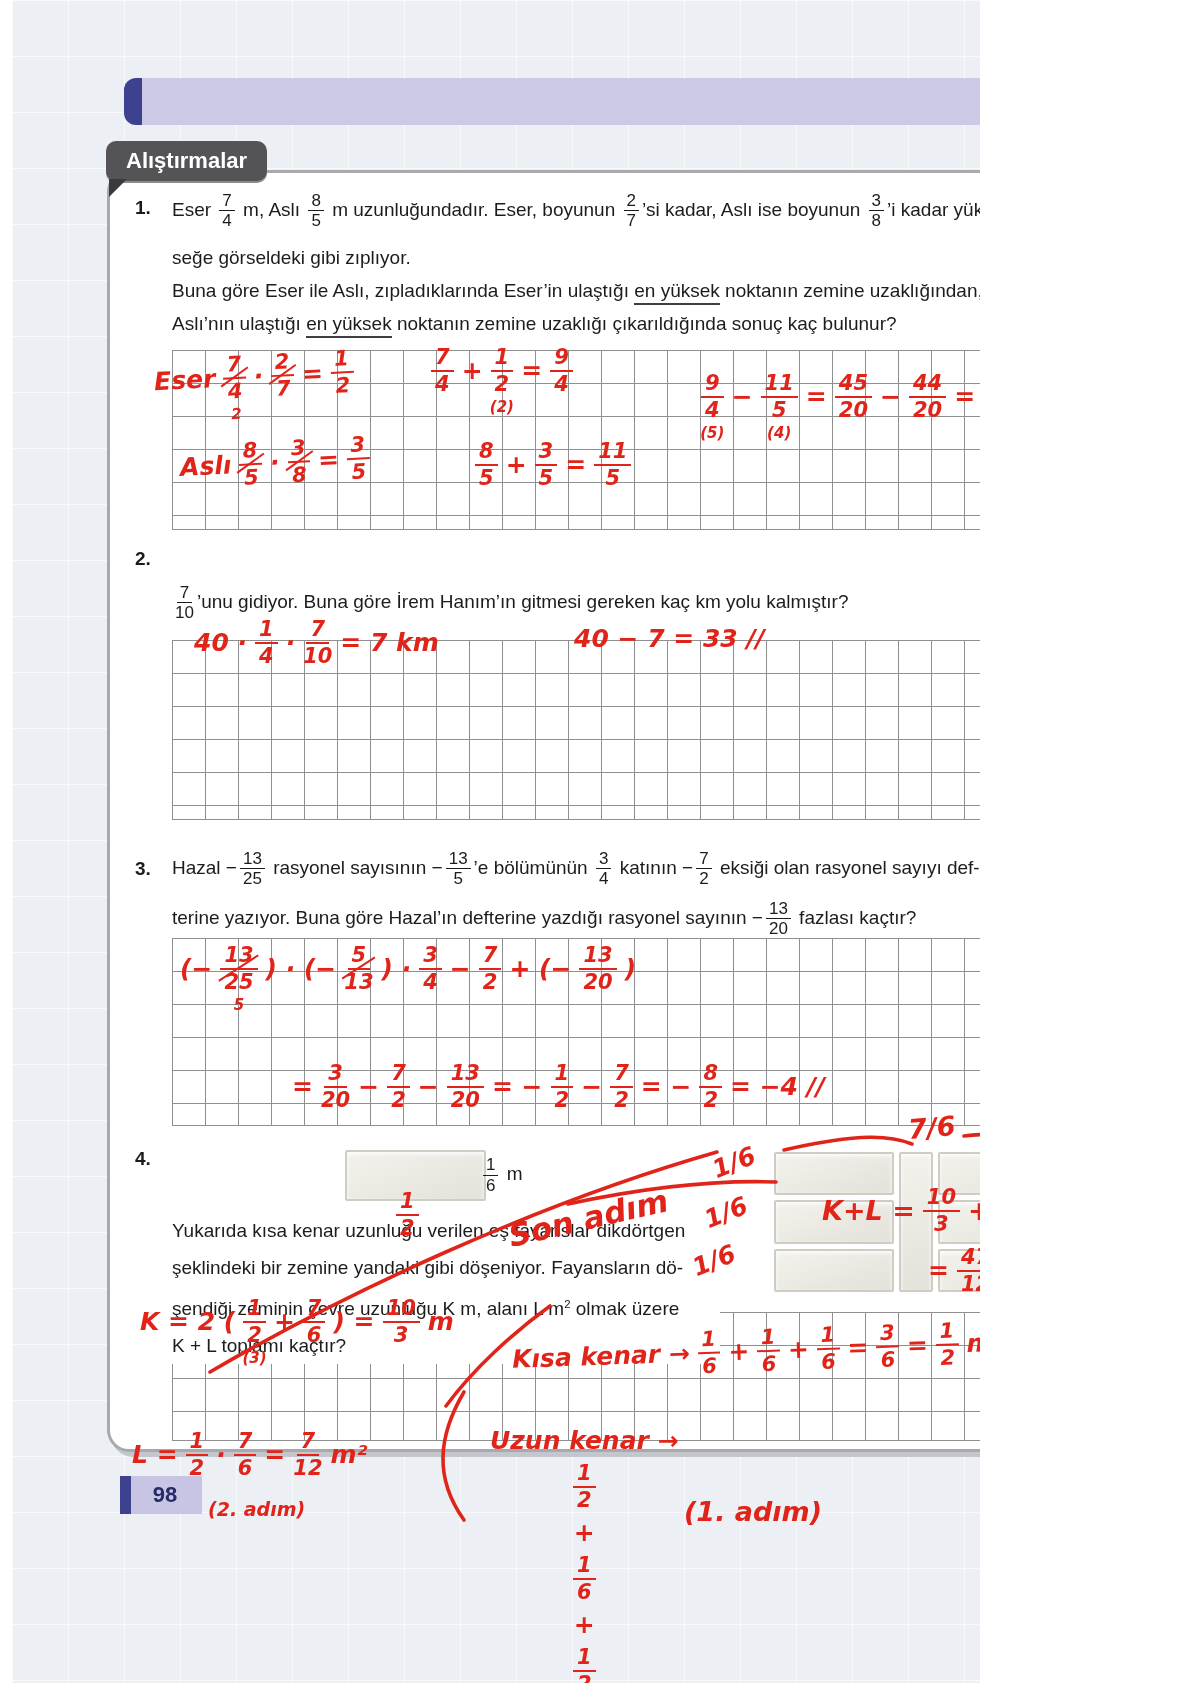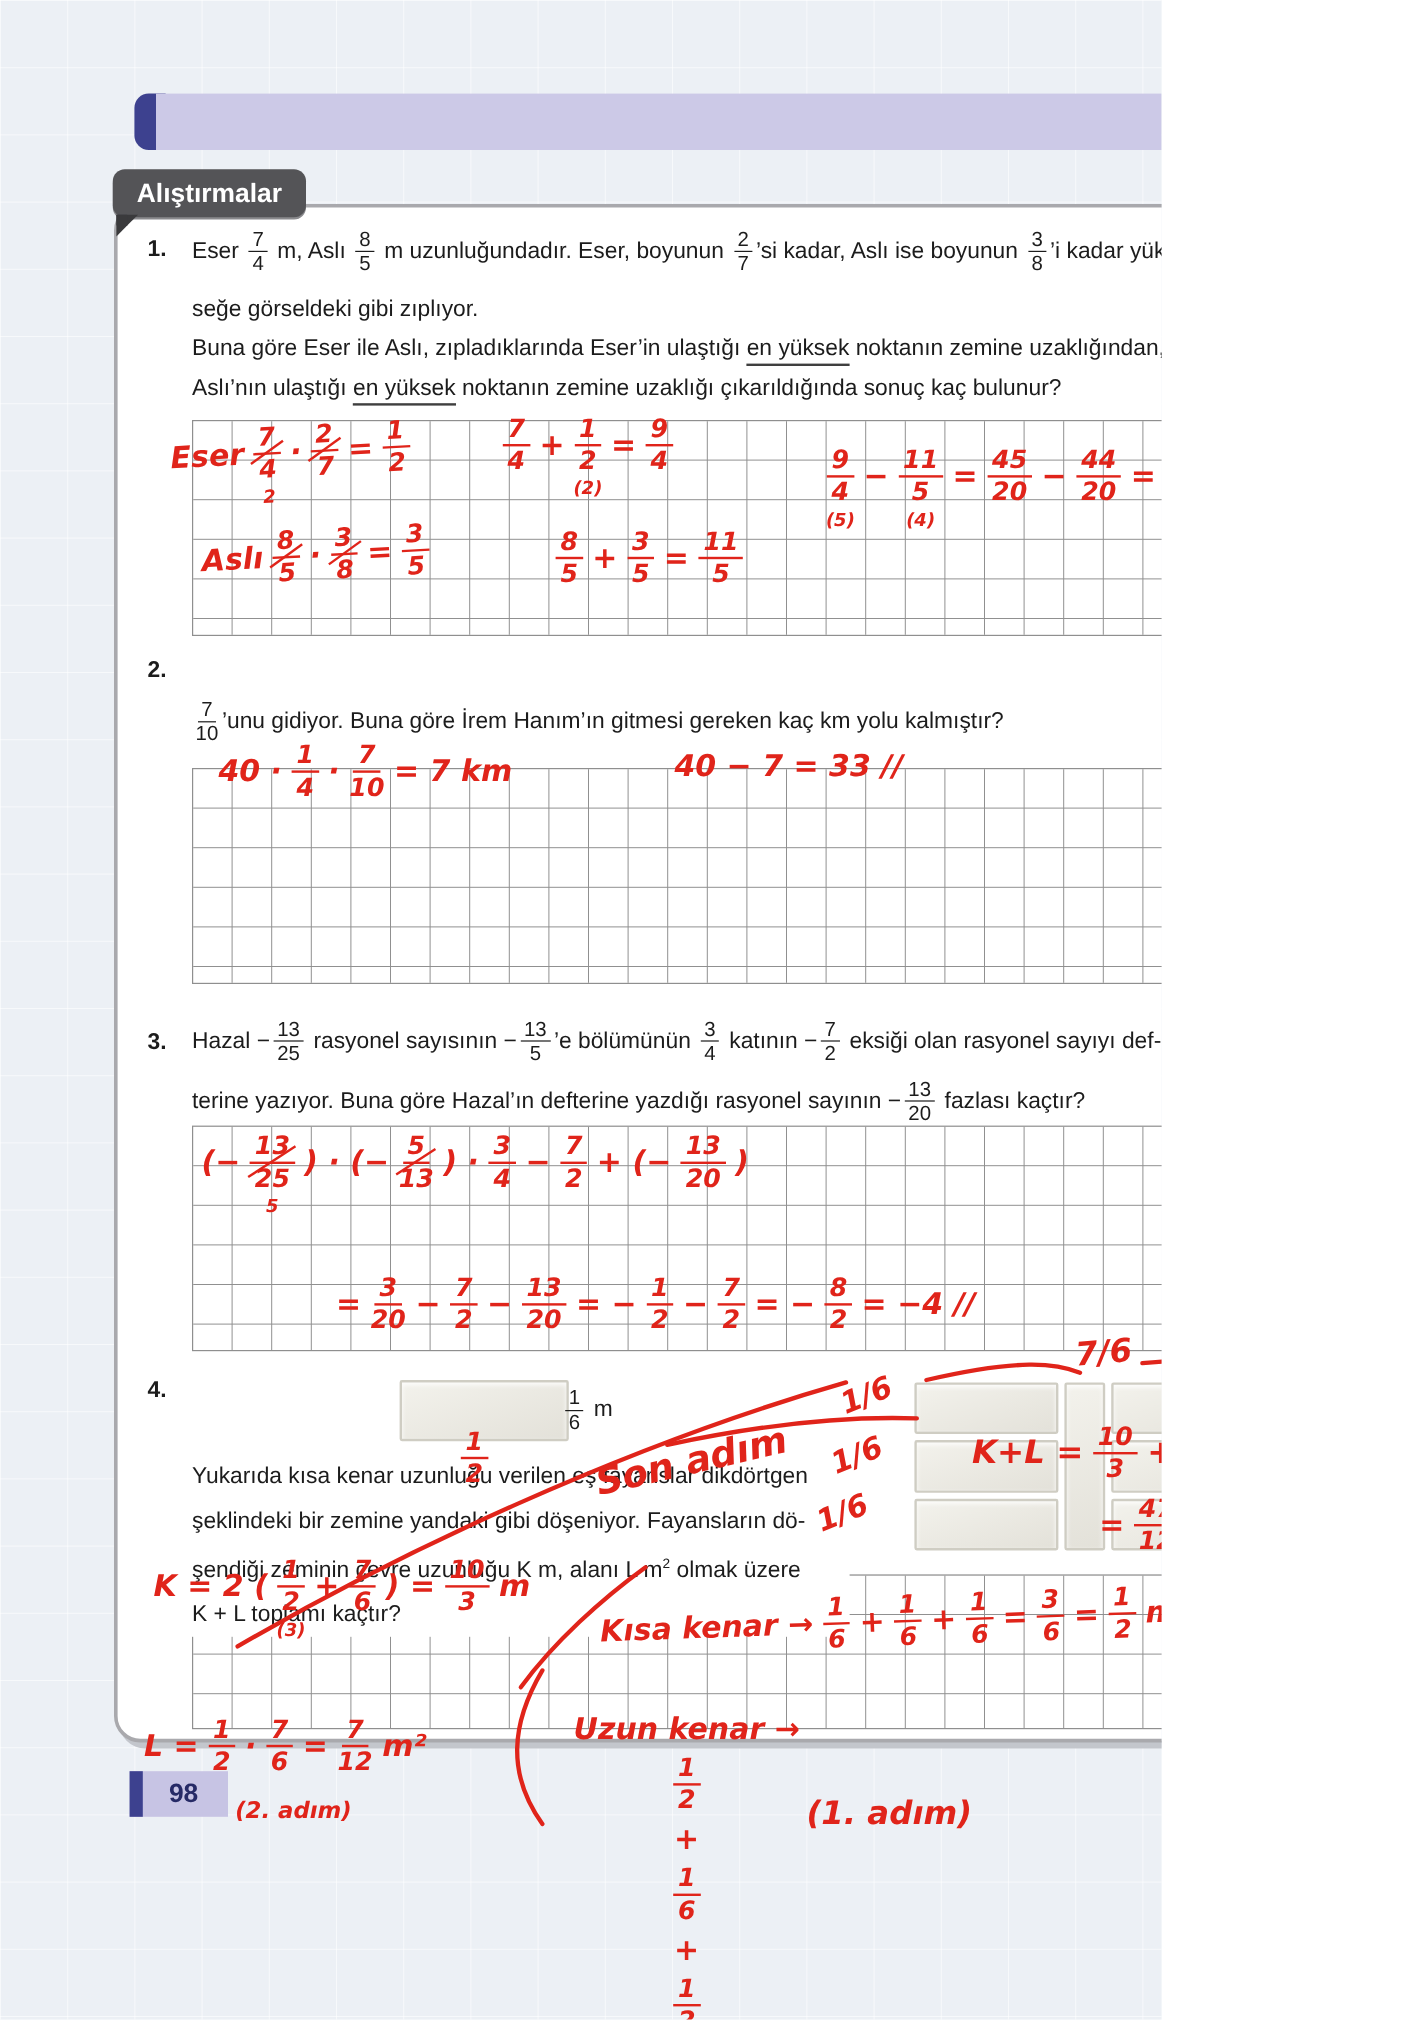--- a/index.html
+++ b/index.html
@@ -1,21 +1,21 @@
 <!DOCTYPE html>
 <html><head>
 <meta charset="utf-8">
 <style>
   html,body{margin:0;padding:0;}
   .page{position:relative;width:968px;height:1683px;overflow:hidden;
     background-color:#ecf0f5;
     background-image:linear-gradient(rgba(255,255,255,.6) 1px,transparent 1px),
                      linear-gradient(90deg,rgba(255,255,255,.6) 1px,transparent 1px);
     background-size:56px 56px;
-    font-family:"Liberation Sans",sans-serif;color:#1c1c1c;}
+    font-family:"Liberation Sans",sans-serif;color:#1c1c1c;margin-left:12px;}
   
   #topbar{position:absolute;left:130px;top:78px;right:0;height:47px;background:#ccc9e7;}
   #topbar-cap{position:absolute;left:112px;top:78px;width:26px;height:47px;background:#3d418f;border-radius:12px 0 0 12px;}
   
   #panel{position:absolute;left:95px;top:170px;width:990px;height:1276px;background:#fff;
     border:3px solid #a9a9ad;border-radius:22px;box-shadow:4px 5px 0 #c3c6cc;}
   
   #badge{position:absolute;left:94px;top:141px;height:40px;padding:0 20px;background:#545457;color:#fff;
     font-weight:bold;font-size:22px;line-height:40px;border-radius:10px;z-index:4;box-shadow:0 2px 0 #8a8a8d;}
   #badge::after{content:'';position:absolute;left:3px;top:38px;border:9px solid transparent;

